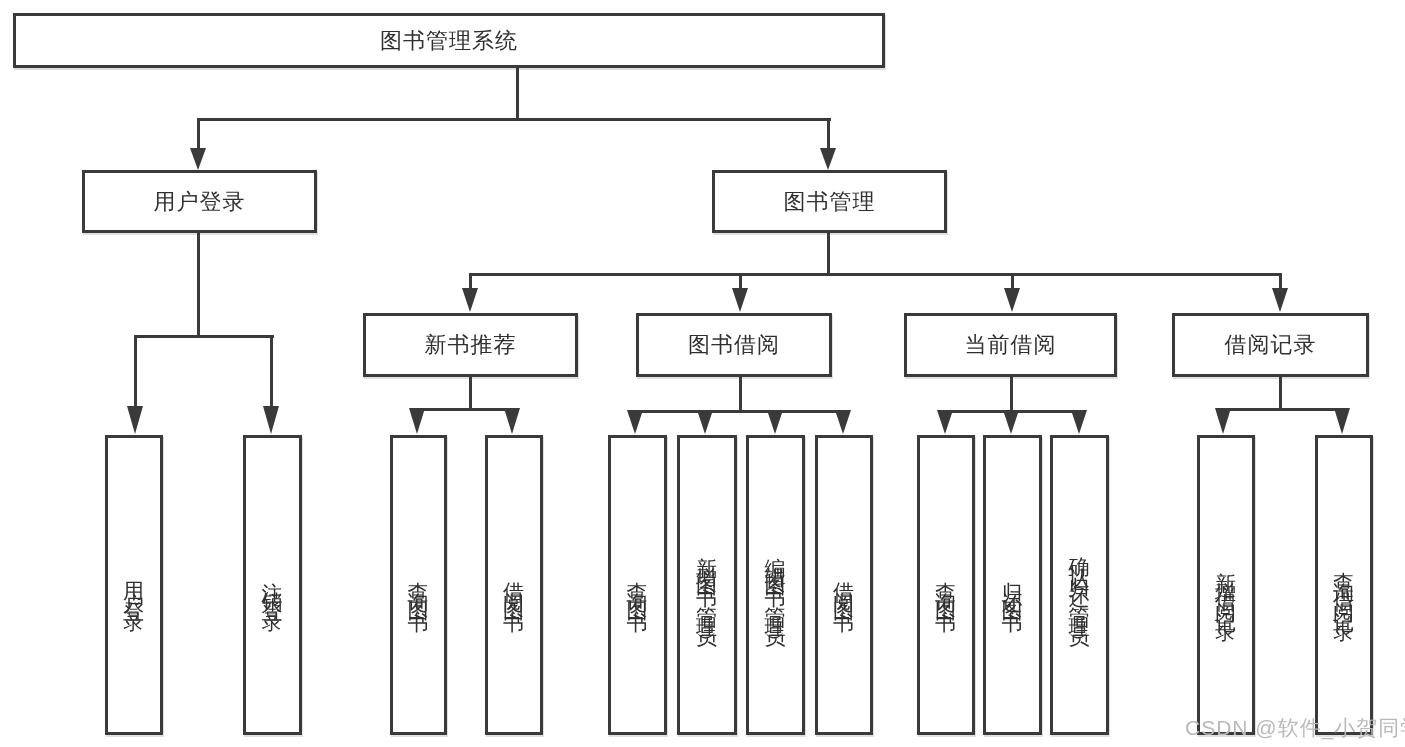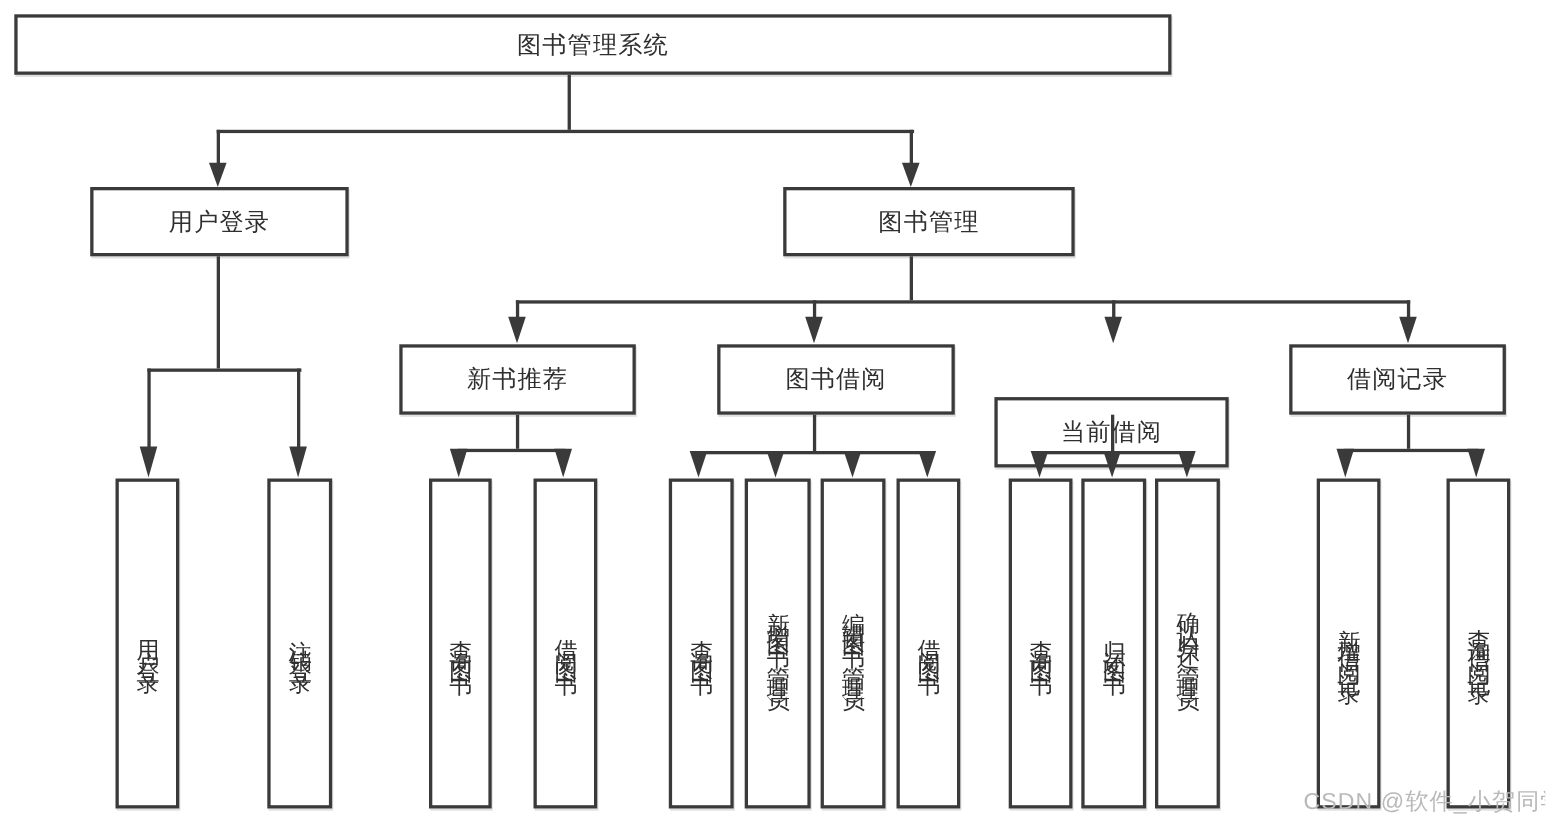--- a/index.html
+++ b/index.html
@@ -48,35 +48,35 @@
     letter-spacing:1px;
     z-index:6;
     white-space:nowrap;
   }
 </style>
 </head>
 <body>
 
 <div id="stage" style="--line: #3a3a3a; --text: #2f2f2f; background: rgb(255, 255, 255);">
 
-  <div class="box hbox" style="left:13px;top:13px;width:1052px;height:55px;">
+  <div class="box hbox" style="left:13px;top:13px;width:872px;height:55px;">
     <span>图书管理系统</span>
   </div>
 
   <div class="vline" style="left:516px;top:68px;width:3px;height:50px;"></div>
   <div class="hline" style="left:197px;top:118px;width:634px;height:3px;"></div>
   <div class="vline" style="left:197px;top:118px;width:3px;height:34px;"></div>
   <div class="vline" style="left:827px;top:118px;width:3px;height:34px;"></div>
   <div class="ah" style="left:190px;top:148px;border-top-width:22px;"></div>
   <div class="ah" style="left:820px;top:148px;border-top-width:22px;"></div>
 
   <div class="box hbox" style="left:82px;top:170px;width:235px;height:63px;">
     <span>用户登录</span>
   </div>
-  <div class="box hbox" style="left:712px;top:170px;width:265px;height:63px;">
+  <div class="box hbox" style="left:712px;top:170px;width:235px;height:63px;">
     <span>图书管理</span>
   </div>
 
   <div class="vline" style="left:197px;top:233px;width:3px;height:102px;"></div>
   <div class="hline" style="left:134px;top:335px;width:140px;height:3px;"></div>
   <div class="vline" style="left:134px;top:335px;width:3px;height:73px;"></div>
   <div class="vline" style="left:270px;top:335px;width:3px;height:73px;"></div>
   <div class="ah" style="left:127px;top:406px;border-top-width:28px;"></div>
   <div class="ah" style="left:263px;top:406px;border-top-width:28px;"></div>
 
@@ -87,24 +87,24 @@
   <div class="vline" style="left:1011px;top:273px;width:3px;height:17px;"></div>
   <div class="vline" style="left:1279px;top:273px;width:3px;height:17px;"></div>
   <div class="ah" style="left:462px;top:288px;border-top-width:24px;"></div>
   <div class="ah" style="left:732px;top:288px;border-top-width:24px;"></div>
   <div class="ah" style="left:1004px;top:288px;border-top-width:24px;"></div>
   <div class="ah" style="left:1272px;top:288px;border-top-width:24px;"></div>
 
   <div class="box hbox" style="left:363px;top:313px;width:215px;height:64px;text-align:right;">
     <span>新书推荐</span>
   </div>
-  <div class="box hbox" style="left:652px;top:313px;width:216px;height:64px;align-items:center;">
+  <div class="box hbox" style="left:636px;top:313px;width:196px;height:64px;align-items:center;">
     <span>图书借阅</span>
   </div>
-  <div class="box hbox" style="left:904px;top:313px;width:213px;height:64px;margin-top:48px;">
+  <div class="box hbox" style="left:904px;top:313px;width:213px;height:64px;">
     <span>当前借阅</span>
   </div>
   <div class="box hbox" style="left:1172px;top:313px;width:197px;height:64px;">
     <span>借阅记录</span>
   </div>
 
   <div class="vline" style="left:469px;top:377px;width:3px;height:31px;"></div>
   <div class="hline" style="left:416px;top:408px;width:98px;height:3px;"></div>
   <div class="ah" style="left:409px;top:408px;border-top-width:26px;"></div>
   <div class="ah" style="left:504px;top:408px;border-top-width:26px;"></div>

